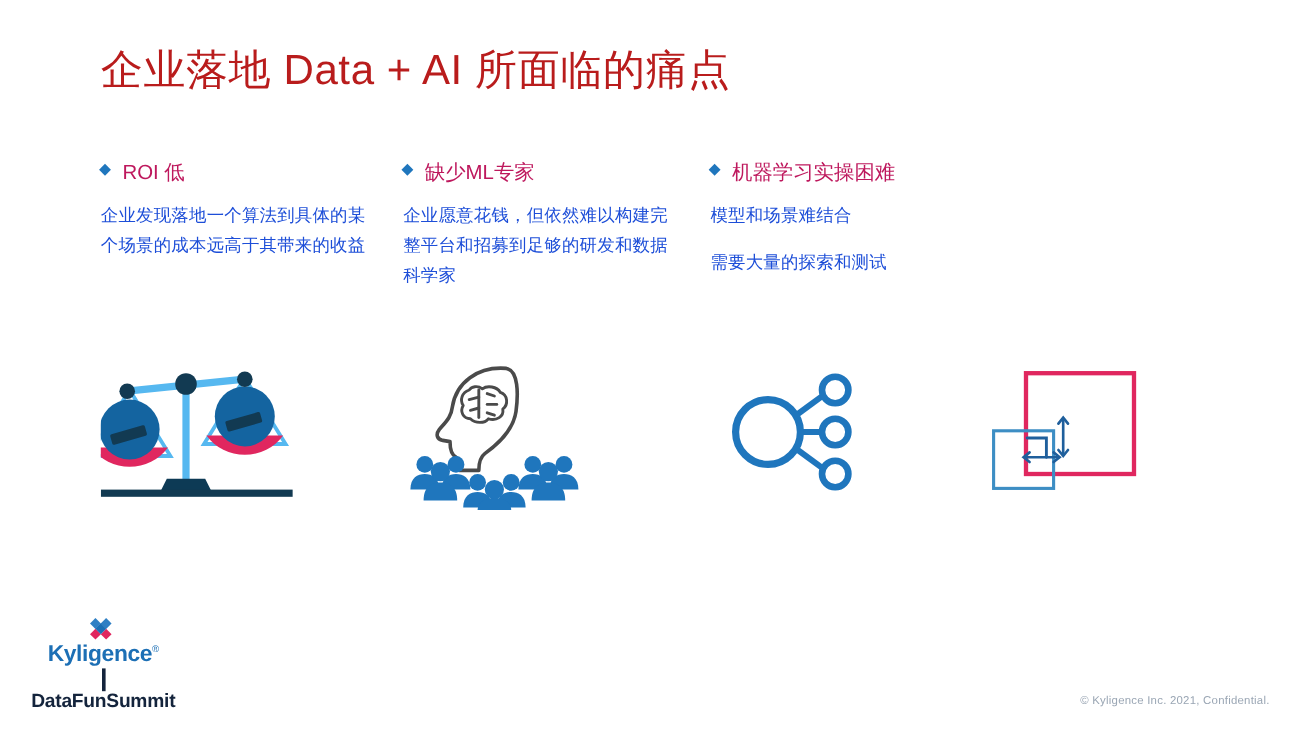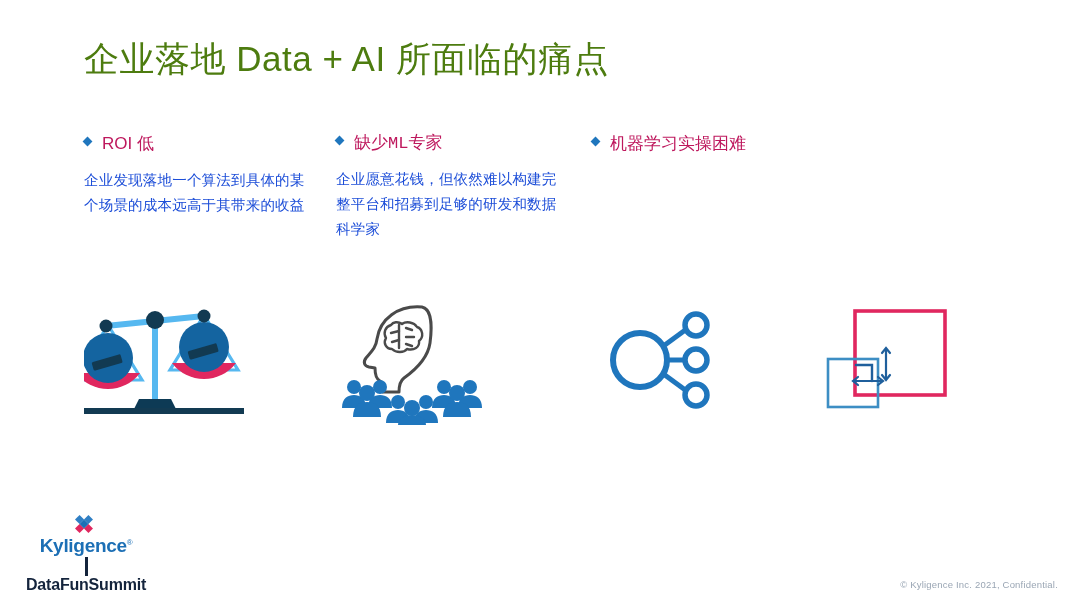--- a/index.html
+++ b/index.html
@@ -22,42 +22,42 @@
     background: #ffffff;
   }
 
   
   .slide-title {
     position: absolute;
     left: 84px;
     top: 36px;
     font-size: 35px;
     line-height: 46px;
-    color: #4d7c0f;
+    color: #b91c1c;
     letter-spacing: 0.5px;
     white-space: nowrap;
     font-weight: 400;
   }
 
   
   .columns {
     position: absolute;
     left: 84px;
     top: 132px;
     width: 940px;
     display: flex;
     flex-direction: row;
     align-items: flex-start;
   }
   .col {
     position: relative;
     box-sizing: border-box;
   }
   .col-0 { width: 252px; padding-right: 24px; }
-  .col-1 { width: 256px; padding-right: 24px; font-family: Liberation Mono, monospace; }
+  .col-1 { width: 256px; padding-right: 24px; }
   .col-2 { width: 222px; padding-right: 14px; }
   .col-3 { width: 210px; }
 
   .col-heading {
     display: flex;
     flex-direction: row;
     align-items: baseline;
     color: #be185d;
     font-size: 17px;
     line-height: 24px;
@@ -190,20 +190,24 @@
       <div class="col-body">
         <p class="w2">企业愿意花钱，但依然难以构建完整平台和招募到足够的研发和数据科学家</p>
       </div>
     </div>
 
     <div class="col col-2">
       <div class="col-heading">
         <span class="bullet-diamond"></span>
         <span class="col-heading-text">机器学习实操困难</span>
       </div>
+      <div class="col-body">
+        <p class="w3">模型和场景难结合</p>
+        <p class="w3">需要大量的探索和测试</p>
+      </div>
     </div>
 
 
   </div>
 
   <div class="icons-row">
 
     <div class="icon-slot s0">
       <svg width="160" height="130" viewBox="0 0 160 130">
 

